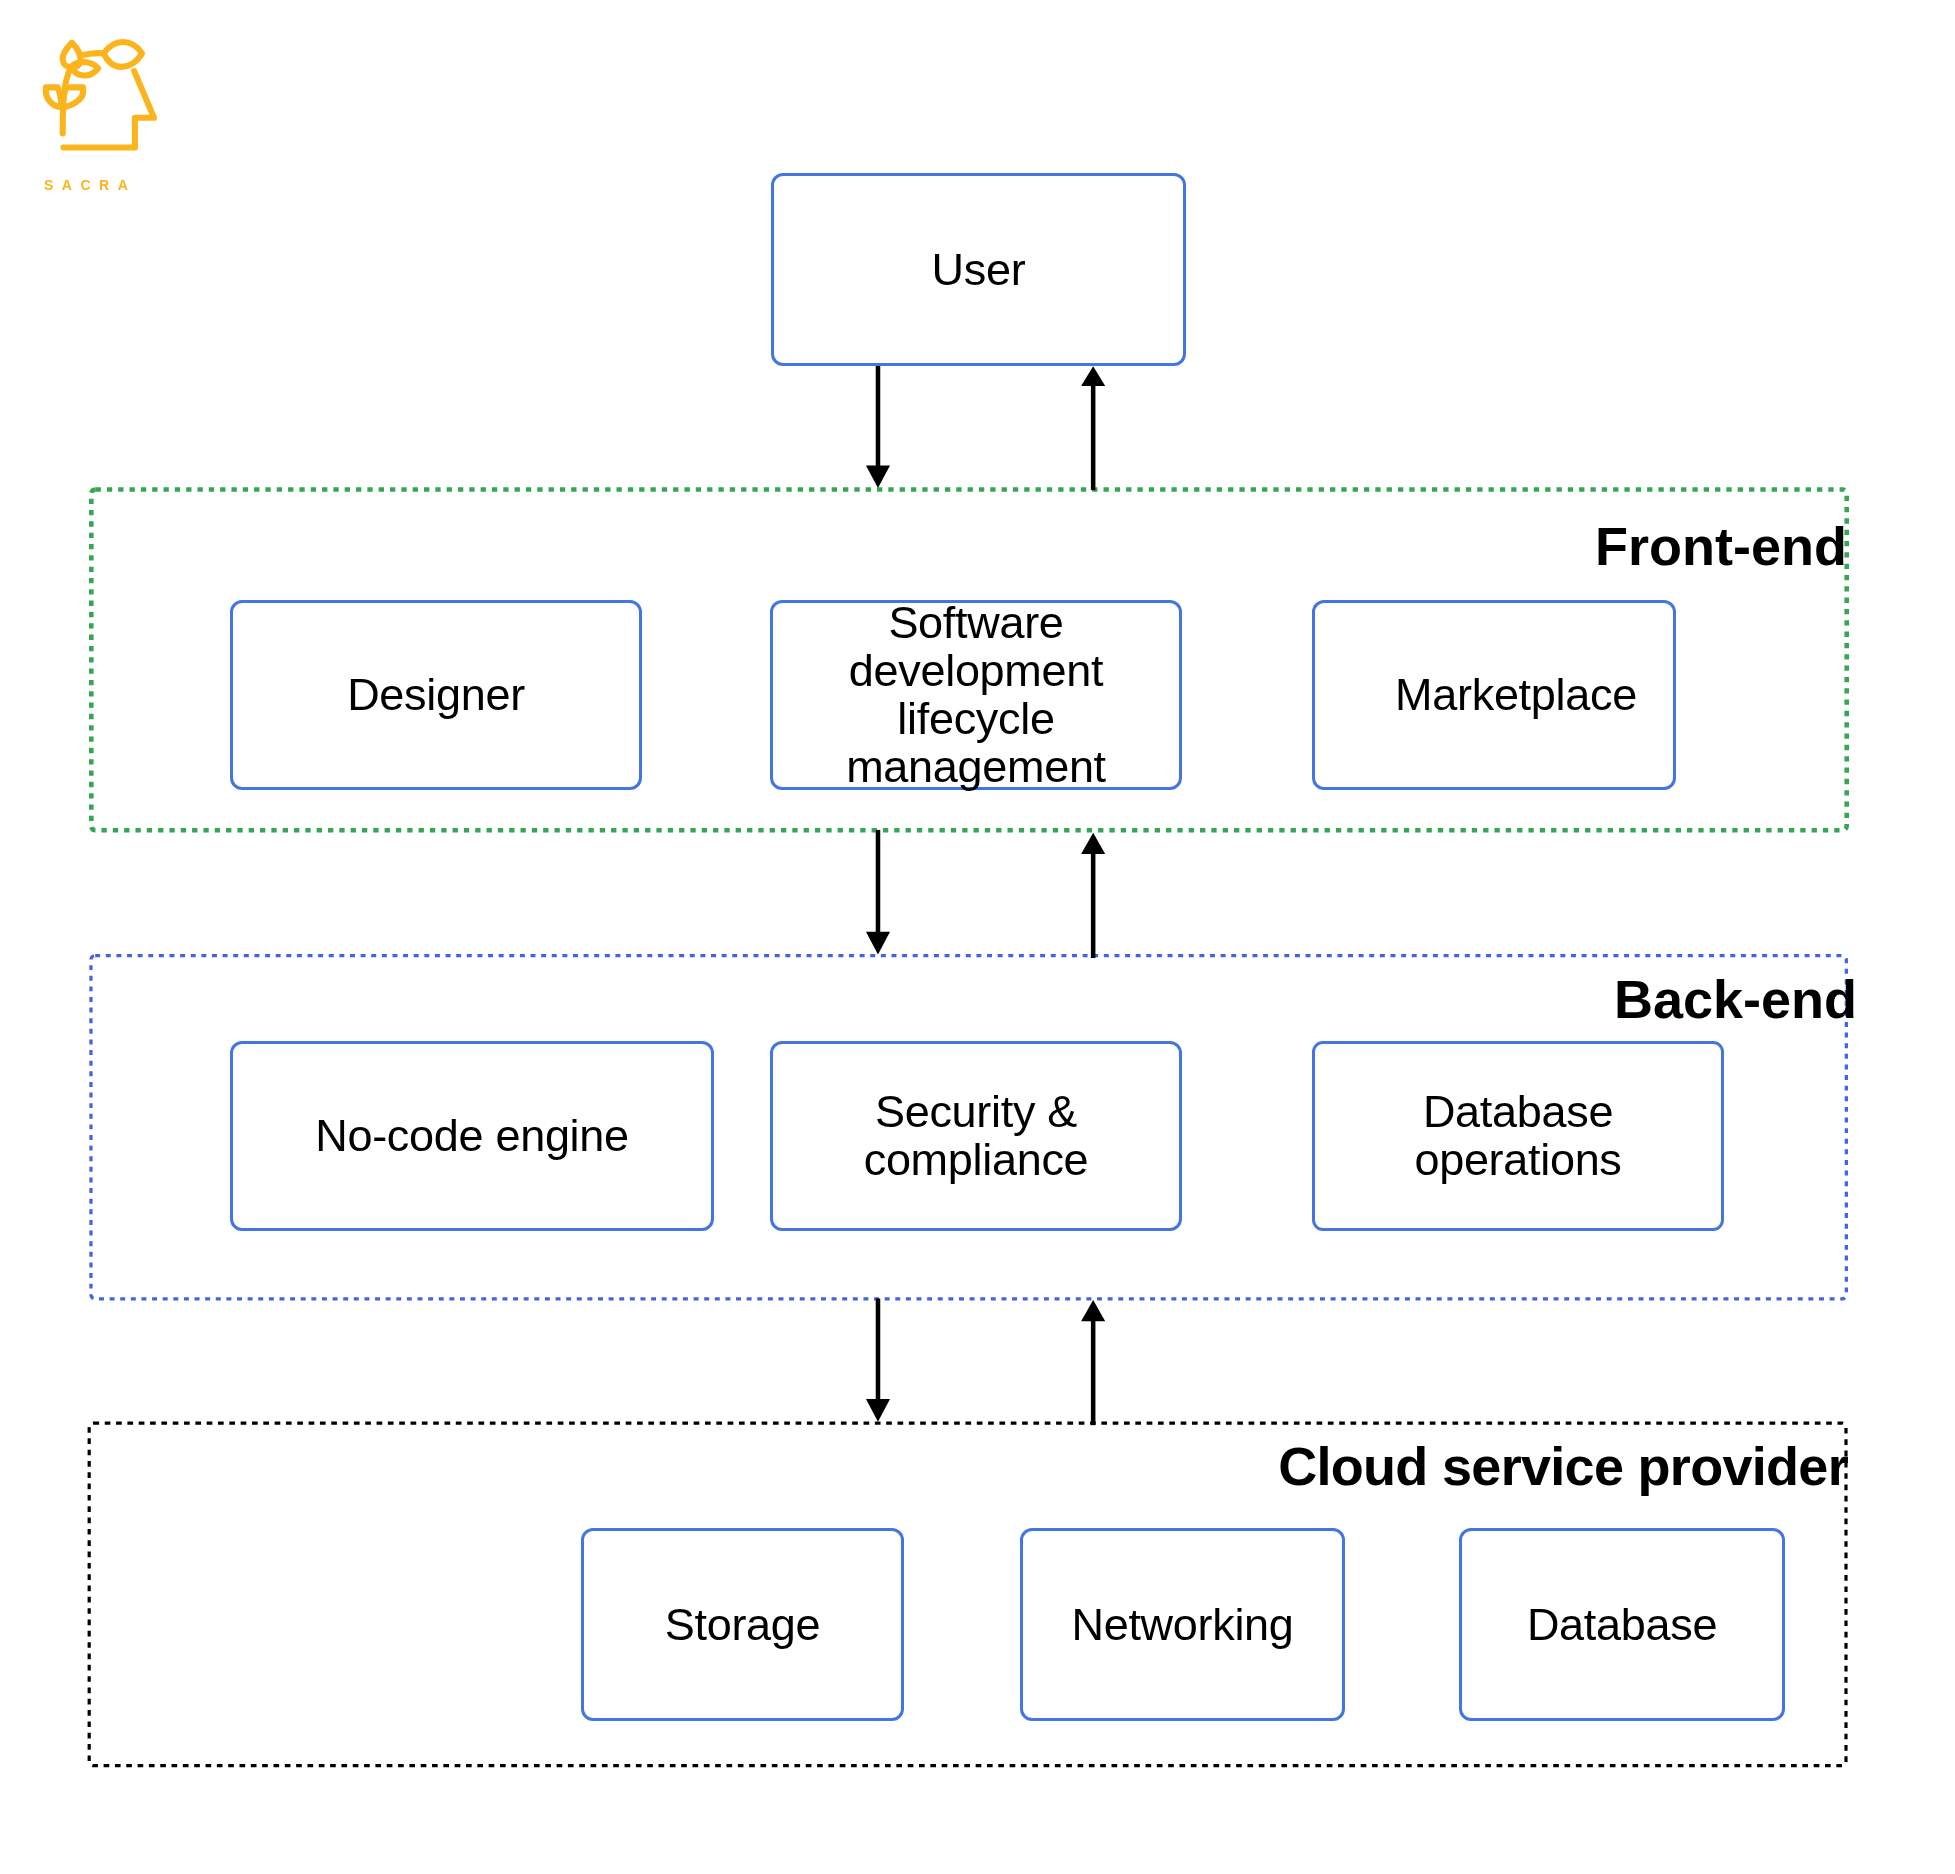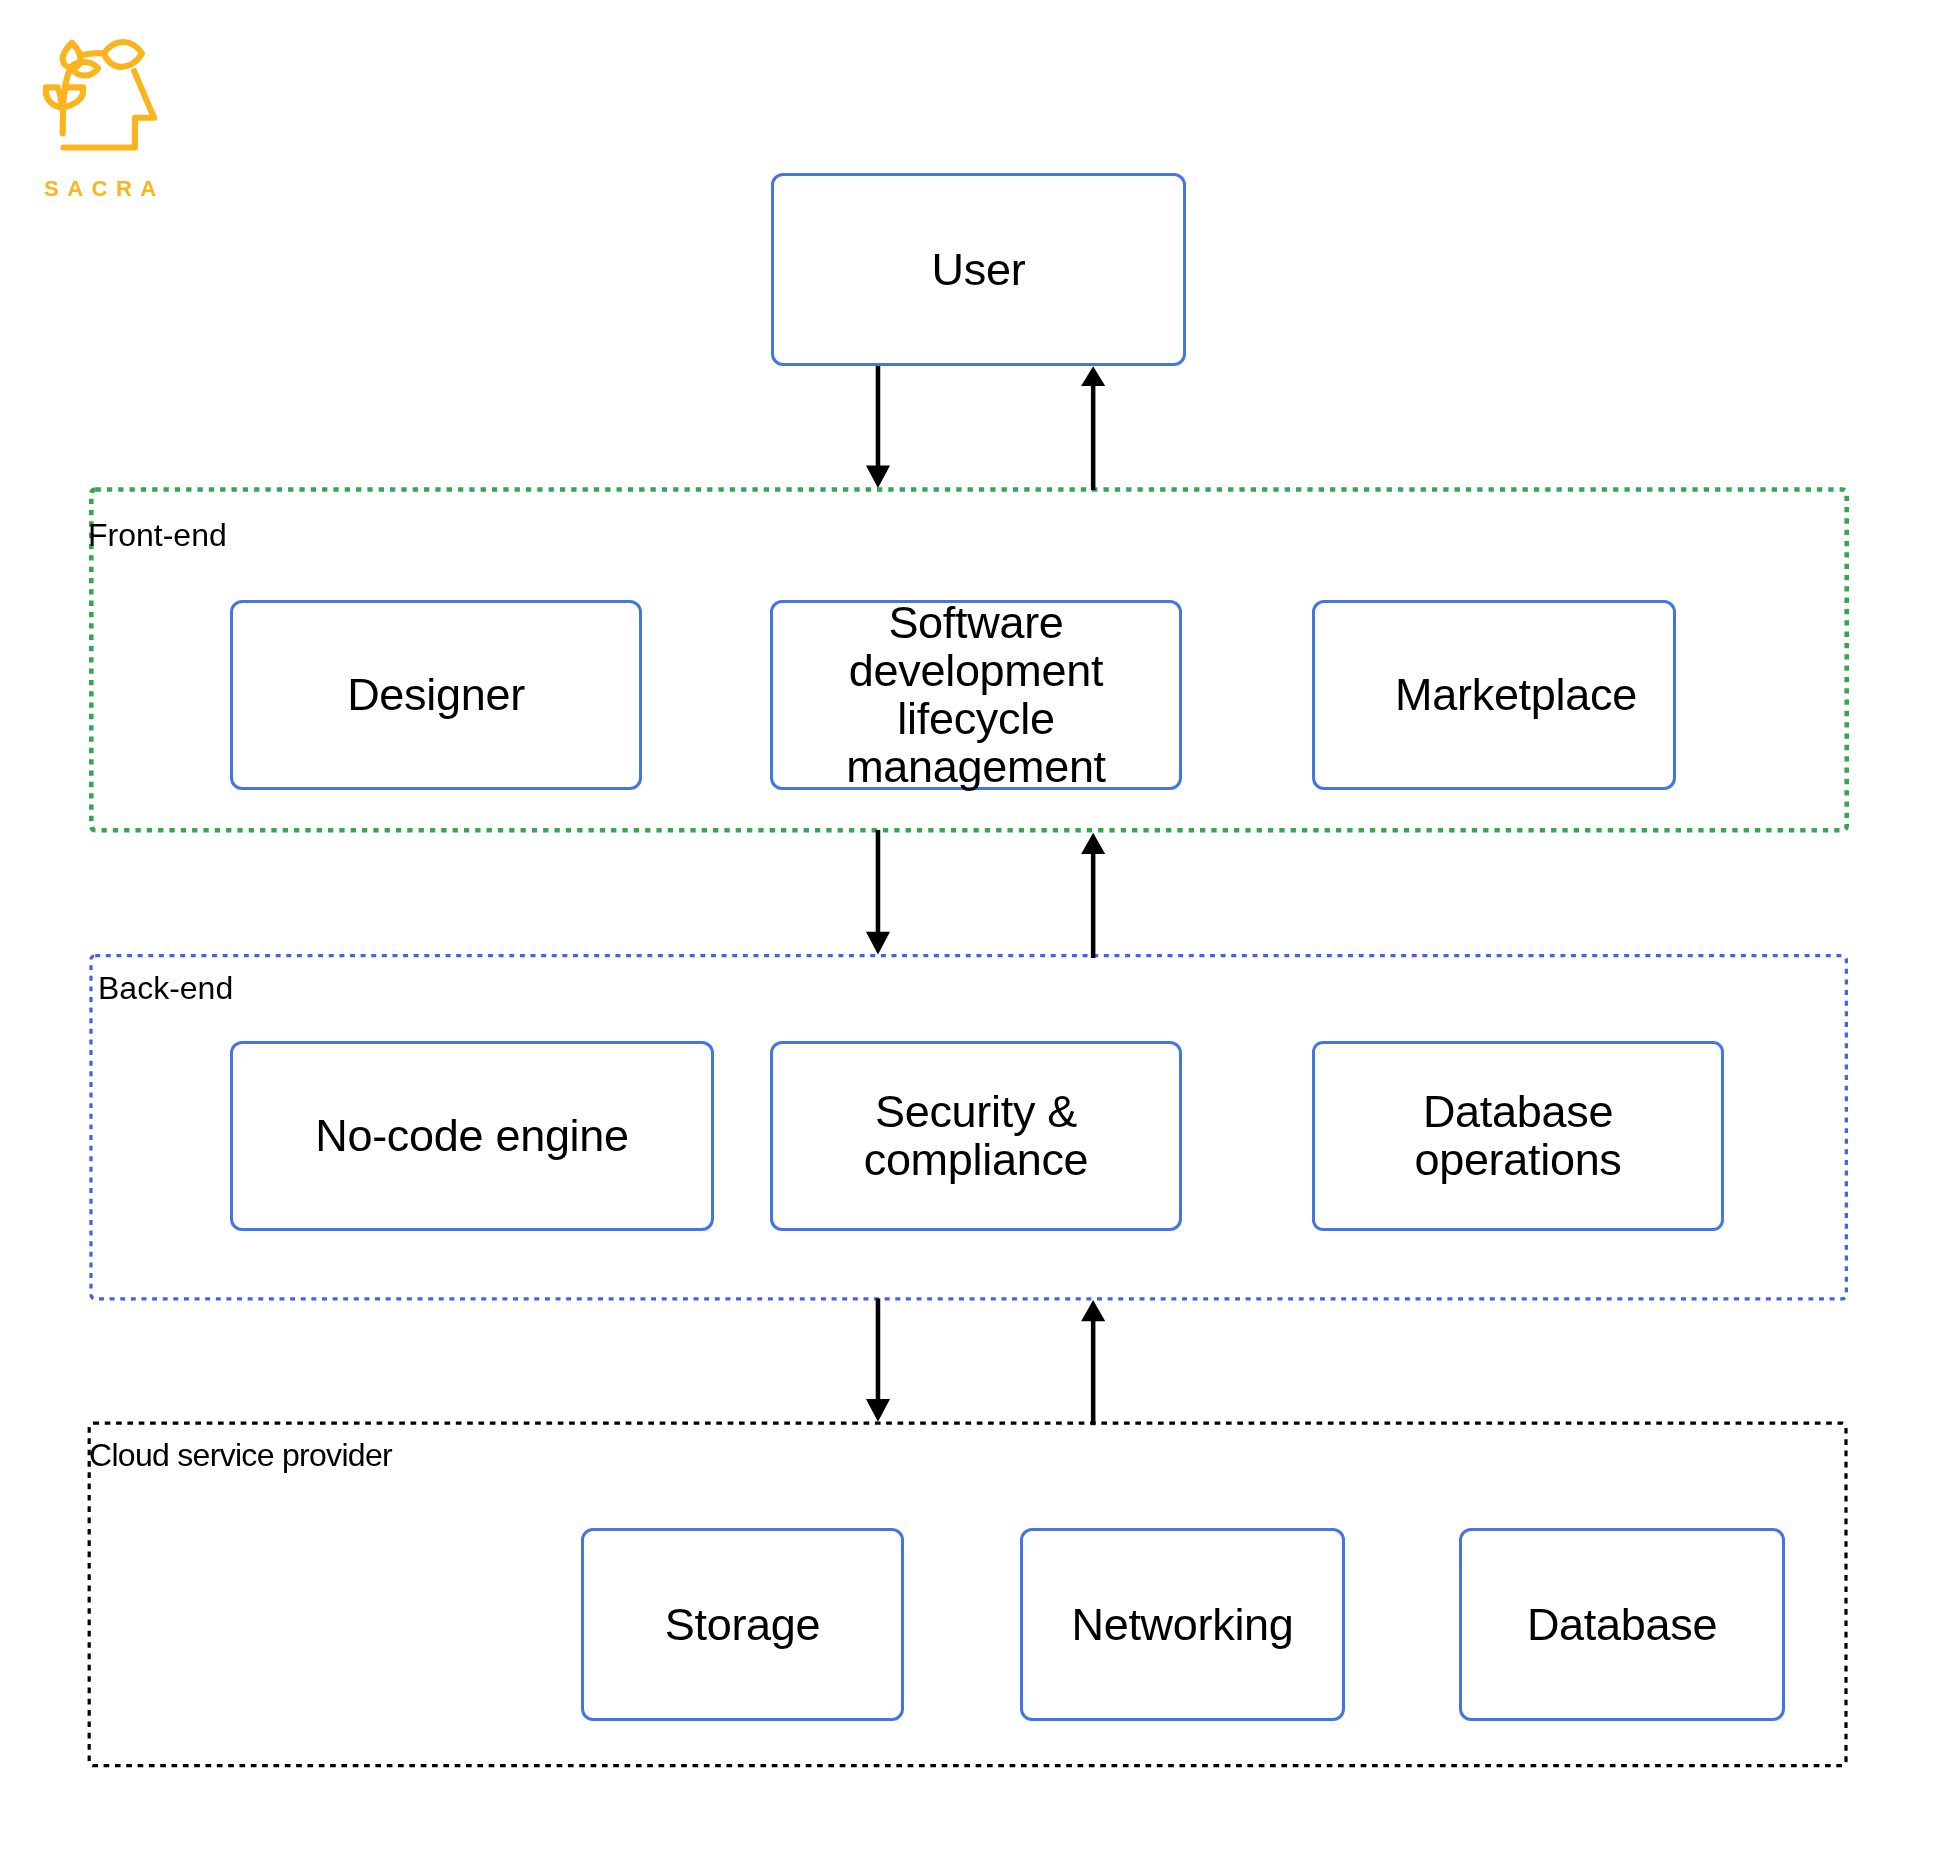--- a/index.html
+++ b/index.html
@@ -6,32 +6,32 @@
   html,body{margin:0;padding:0;background:#ffffff;}
   body{width:1955px;height:1875px;overflow:hidden;
        font-family:"Liberation Sans",sans-serif;color:#000;
        -webkit-font-smoothing:antialiased;}
   #stage{position:relative;width:1955px;height:1875px;background:#fff;}
 
   
   #logo{position:absolute;left:45px;top:42px;width:114px;height:112px;}
   #logo svg{display:block;width:114px;height:112px;overflow:visible;}
   #logo-text{position:absolute;left:44px;top:178px;
-             font-size:22px;font-weight:bold;letter-spacing:8.5px;
+             font-size:14px;font-weight:bold;letter-spacing:8.5px;
              color:#FCB41C;line-height:1;white-space:nowrap;text-align:right;}
 
   
   .node{position:absolute;box-sizing:border-box;
         border:3px solid #4376E2;border-radius:12px;background:#fff;
         display:flex;align-items:center;justify-content:center;text-align:center;
         font-size:45px;line-height:48px;color:#000;letter-spacing:-0.3px;}
 
   
-  .group-title{position:absolute;text-align:left;
-               font-size:32px;font-weight:normal;line-height:1;color:#000;}
+  .group-title{position:absolute;text-align:right;
+               font-size:54px;font-weight:bold;line-height:1;color:#000;}
 
   
   #overlay{position:absolute;left:0;top:0;width:1955px;height:1875px;}
 
   
   #n-user        {left:771px; top:173px;  width:415px; height:193px;justify-content:center;}
 
   #t-frontend    {top:519px; left:88px; width:1759px;}
   #n-designer    {left:230px;  top:600px;  width:412px; height:190px;}
   #n-sdlc        {left:770px; top:600px;  width:412px; height:190px;}

